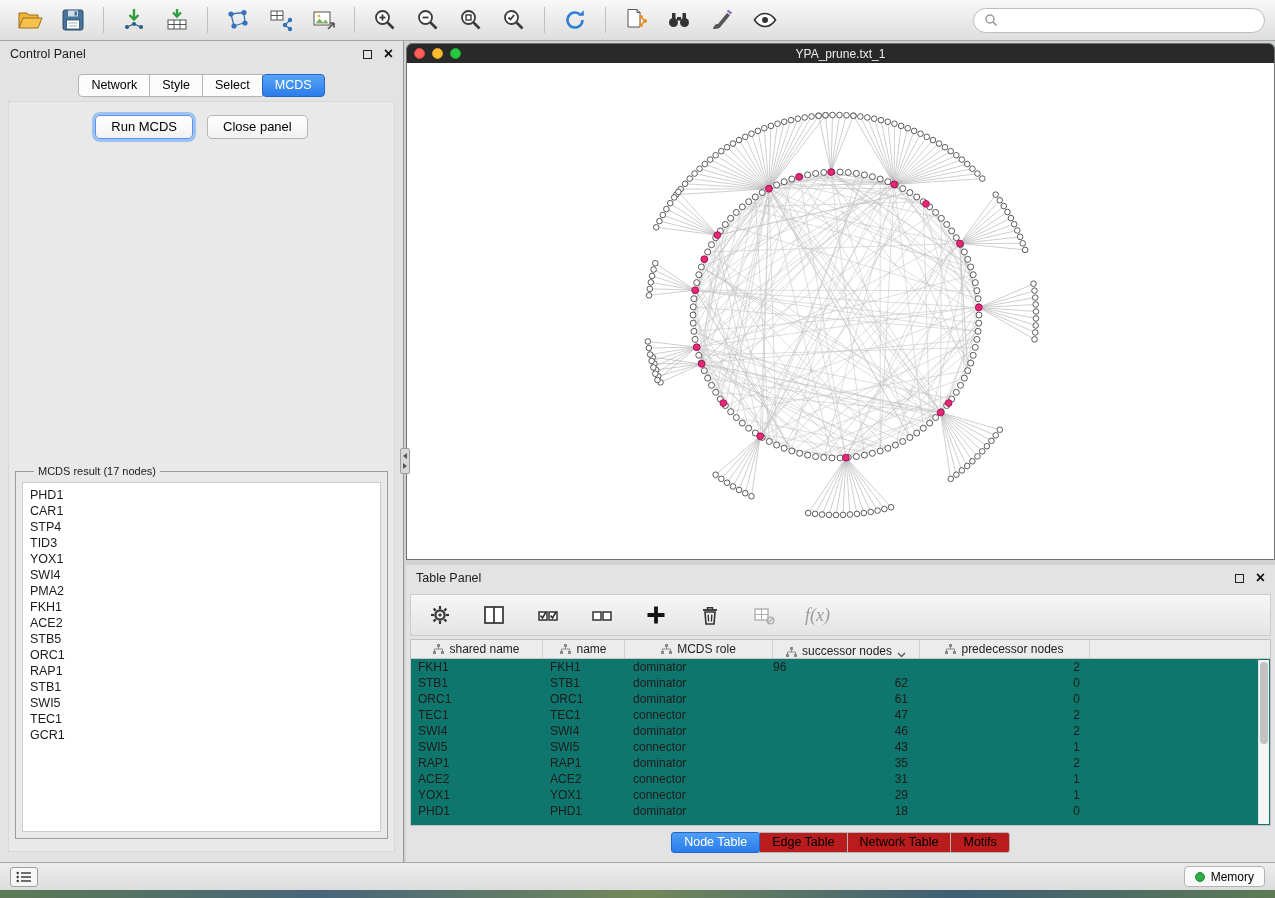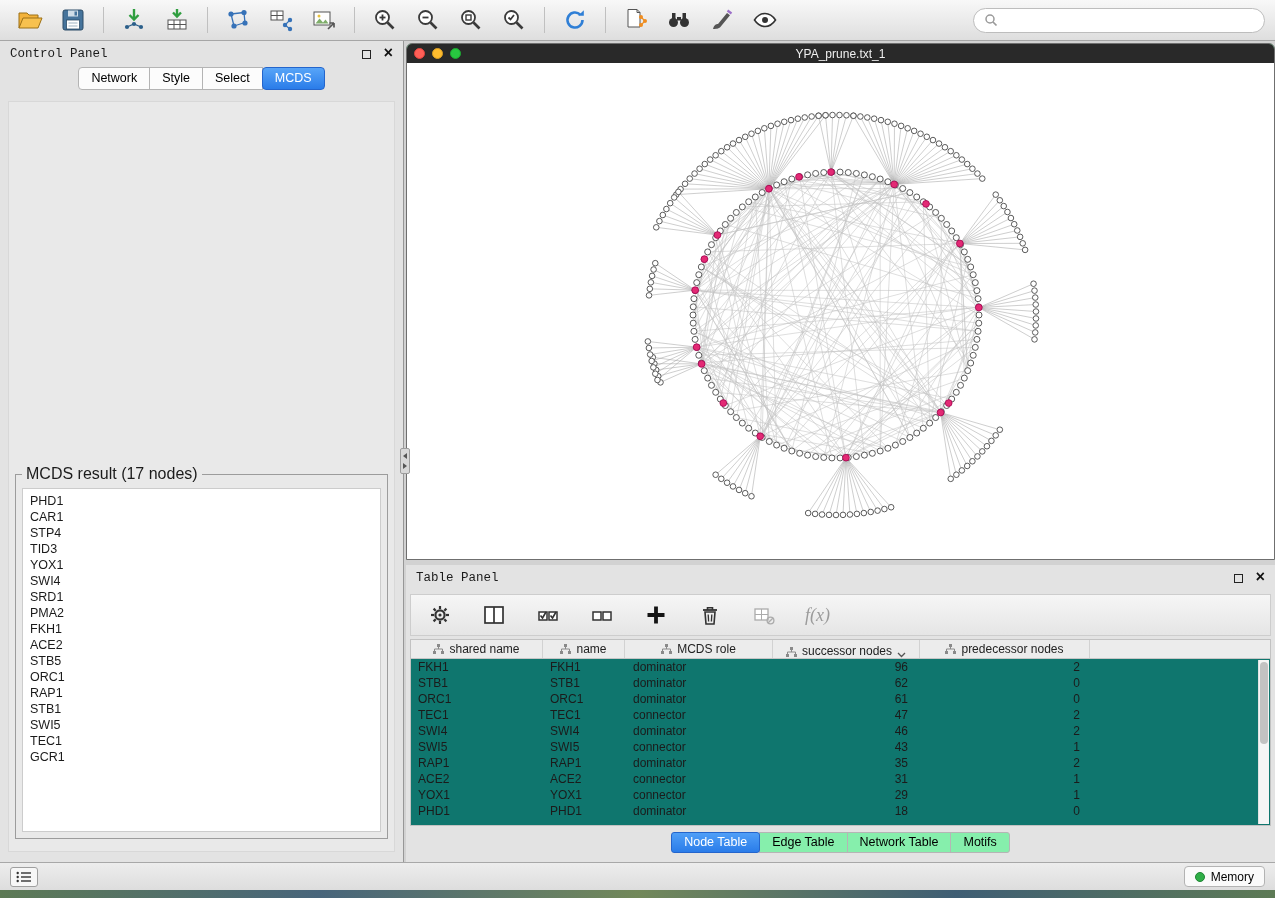--- a/index.html
+++ b/index.html
@@ -15,26 +15,26 @@
     align-items:center; justify-content:center; cursor:default; }
   .tbtn svg { display:block; }
   .tsep { width:1px; height:26px; background:#c0c0c0; margin:0 7px; }
   #search-wrap { margin-left:auto; width:292px; height:25px; background:#fff; border:1px solid #bdbdbd;
     border-radius:13px; display:flex; align-items:center; padding:0 10px; gap:6px; }
   #search-wrap input { border:none; outline:none; flex:1; font:12px "Liberation Sans",sans-serif; background:transparent; }
 
   
   #control-panel { position:absolute; left:0; top:41px; width:404px; bottom:36px;
     background:#e3e3e3; border-right:1px solid #979797; }
-  .panel-head { height:26px; display:flex; align-items:center; padding:0 10px;font-family:Liberation Mono, monospace; }
+  .panel-head { height:26px; display:flex; align-items:center; padding:0 10px; }
   .panel-title { font-size:12.5px; }
   .ph-icons { margin-left:auto; display:flex; gap:12px; align-items:center; }
   .sq-icon { width:9px; height:9px; border:1.5px solid #222; display:inline-block; }
   .x-icon { font-size:16px; font-weight:bold; line-height:10px; color:#111; }
-  .tabstrip { display:flex; justify-content:center; }
+  .tabstrip { display:flex; justify-content:center; margin-top:7px; }
   .cp-tab { font:12.5px "Liberation Sans",sans-serif; padding:3px 12px 4px; background:#fcfcfc;
     border:1px solid #b4b4b4; margin-left:-1px; position:relative; cursor:default; }
   .cp-tab:first-child { border-radius:4px 0 0 4px; margin-left:0; }
   .cp-tab:last-child { border-radius:0 4px 4px 0; }
   .cp-tab.active { background:linear-gradient(#58a5f8,#2a7ce9); color:#fff; border-color:#2465cc;
     border-radius:4px; z-index:2; }
   .cp-content { position:absolute; left:8px; right:8px; top:60px; bottom:10px;
     background:#e9e9e9; border:1px solid #d8d8d8; }
   .opt-label { text-align:center; margin-top:15px; font-size:13px; }
   .dropdown { width:312px; height:24px; margin:7px auto 0; background:#fff; border:1px solid #b2b2b2;
@@ -44,21 +44,21 @@
     background:linear-gradient(#62aaf8,#1d6ee4); border:1px solid #1b62c9; border-radius:0 5px 5px 0;
     display:flex; flex-direction:column; align-items:center; justify-content:center; gap:2px; }
   .tri-up { width:0; height:0; border-left:3.5px solid transparent; border-right:3.5px solid transparent; border-bottom:4px solid #fff; }
   .tri-down { width:0; height:0; border-left:3.5px solid transparent; border-right:3.5px solid transparent; border-top:4px solid #fff; }
   .btnrow { display:flex; justify-content:center; gap:14px; margin-top:13px; }
   .mac-btn { font:13px "Liberation Sans",sans-serif; padding:3px 15px 4px; background:linear-gradient(#ffffff,#f1f1f1);
     border:1px solid #b6b6b6; border-radius:5px; cursor:default; }
   .mac-btn.focused { border-color:#5695f2; box-shadow:0 0 0 3px rgba(95,160,245,.55); }
   .result-box { position:absolute; left:6px; right:6px; top:363px; bottom:12px;
     border:1px solid #9c9c9c; padding:0; }
-  .result-box legend { font-size:16px; padding:0 4px; margin-left:6px; }
+  .result-box legend { font-size:11px; padding:0 4px; margin-left:18px; }
   .result-list { position:absolute; left:6px; right:6px; top:5px; bottom:6px; background:#fff;
     border:1px solid #cccccc; overflow:hidden; padding:4px 0 0 7px; }
   .result-item { font-size:12.5px; line-height:16px; }
 
   
   #splitter { position:absolute; left:400px; top:448px; width:10px; height:26px; background:#d8d8d8;
     border:1px solid #9d9d9d; border-radius:2px; display:flex; flex-direction:column;
     align-items:center; justify-content:center; gap:4px; z-index:5; }
   .tri-left { width:0; height:0; border-top:3px solid transparent; border-bottom:3px solid transparent; border-right:4px solid #555; }
   .tri-right { width:0; height:0; border-top:3px solid transparent; border-bottom:3px solid transparent; border-left:4px solid #555; }
@@ -85,21 +85,21 @@
     border:1px solid #c2c2c2; overflow:hidden; }
   .tp-head { display:flex; height:19px; background:#ececec; border-bottom:1px solid #c6c6c6; }
   .tp-col { display:flex; align-items:center; justify-content:center; gap:5px;
     border-right:1px solid #d2d2d2; font-size:12px; color:#222; flex-shrink:0; }
   .tp-col.filler { flex:1; border-right:none; }
   .tp-row { display:flex; height:16px; align-items:center; }
   .tp-cell { font-size:12px; flex-shrink:0; white-space:nowrap; overflow:hidden; }
   .tp-scroll { position:absolute; top:20px; right:1px; bottom:1px; width:11px; background:#f5f5f5; border-left:1px solid #e2e2e2; }
   .tp-thumb { position:absolute; top:2px; left:1px; width:8px; height:82px; background:#c2c2c2; border-radius:4px; }
   .tp-tabs { position:absolute; bottom:9px; left:0; right:0; display:flex; justify-content:center; }
-  .tp-tab { font:12.5px "Liberation Sans",sans-serif; padding:2px 12px 3px; background:#86efac;
+  .tp-tab { font:12.5px "Liberation Sans",sans-serif; padding:2px 12px 3px; background:#b91c1c;
     border:1px solid #b5b5b5; margin-left:-1px; position:relative; cursor:default; }
   .tp-tab:first-child { border-radius:3px 0 0 3px; margin-left:0; }
   .tp-tab:last-child { border-radius:0 3px 3px 0; }
   .tp-tab.active { background:linear-gradient(#4f9ff7,#2a7ce9); color:#fff; border-color:#2465cc; border-radius:3px; z-index:2; }
 
   
   #statusbar { position:absolute; left:0; right:0; bottom:8px; height:28px;
     background:linear-gradient(#ededed,#dddddd); border-top:1px solid #a8a8a8;
     display:flex; align-items:center; padding:0 10px; }
   .list-btn { width:28px; height:20px; background:#f7f7f7; border:1px solid #9f9f9f; border-radius:3px;
@@ -268,30 +268,33 @@
         <span class="x-icon">×</span>
       </span>
     </div>
     <div class="tabstrip" id="cp-tabs">
         <button class="cp-tab">Network</button>
         <button class="cp-tab">Style</button>
         <button class="cp-tab">Select</button>
         <button class="cp-tab active">MCDS</button>
       </div>
     <div class="cp-content">
+      <div class="btnrow">
+        <button class="mac-btn focused">Run MCDS</button>
+        <button class="mac-btn">Close panel</button>
+      </div>
       <fieldset class="result-box">
         <legend>MCDS result (17 nodes)</legend>
         <div class="result-list" id="result-list">
             <div class="result-item">PHD1</div>
             <div class="result-item">CAR1</div>
             <div class="result-item">STP4</div>
             <div class="result-item">TID3</div>
             <div class="result-item">YOX1</div>
             <div class="result-item">SWI4</div>
-            <div class="result-item">SRD1</div>
             <div class="result-item">PMA2</div>
             <div class="result-item">FKH1</div>
             <div class="result-item">ACE2</div>
             <div class="result-item">STB5</div>
             <div class="result-item">ORC1</div>
             <div class="result-item">RAP1</div>
             <div class="result-item">STB1</div>
             <div class="result-item">SWI5</div>
             <div class="result-item">TEC1</div>
             <div class="result-item">GCR1</div>
@@ -1058,21 +1061,21 @@
             </svg>
             <span>predecessor nodes</span>
           </div>
           <div class="tp-col filler"></div>
         </div>
       <div class="tp-body" id="tp-body">
           <div class="tp-row">
             <div class="tp-cell" style="width: 132px; text-align: left; padding-left: 7px; padding-right: 0px;">FKH1</div>
             <div class="tp-cell" style="width: 82px; text-align: left; padding-left: 7px; padding-right: 0px;">FKH1</div>
             <div class="tp-cell" style="width: 148px; text-align: left; padding-left: 8px; padding-right: 0px;">dominator</div>
-            <div class="tp-cell" style="width: 147px; text-align: right; padding-left: 0px; padding-right: 12px;">96</div>
+            <div class="tp-cell" style="width: 147px; text-align: left; padding-left: 0px; padding-right: 12px;">96</div>
             <div class="tp-cell" style="width: 170px; text-align: right; padding-left: 0px; padding-right: 10px;">2</div>
           </div>
           <div class="tp-row">
             <div class="tp-cell" style="width: 132px; text-align: left; padding-left: 7px; padding-right: 0px;">STB1</div>
             <div class="tp-cell" style="width: 82px; text-align: left; padding-left: 7px; padding-right: 0px;">STB1</div>
             <div class="tp-cell" style="width: 148px; text-align: left; padding-left: 8px; padding-right: 0px;">dominator</div>
             <div class="tp-cell" style="width: 147px; text-align: right; padding-left: 0px; padding-right: 12px;">62</div>
             <div class="tp-cell" style="width: 170px; text-align: right; padding-left: 0px; padding-right: 10px;">0</div>
           </div>
           <div class="tp-row">

